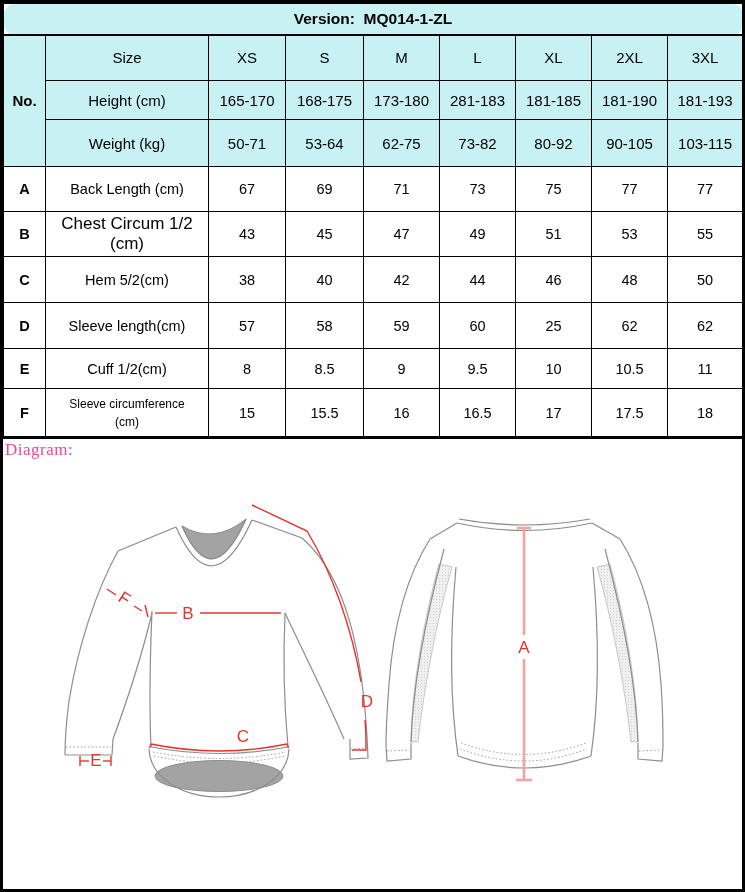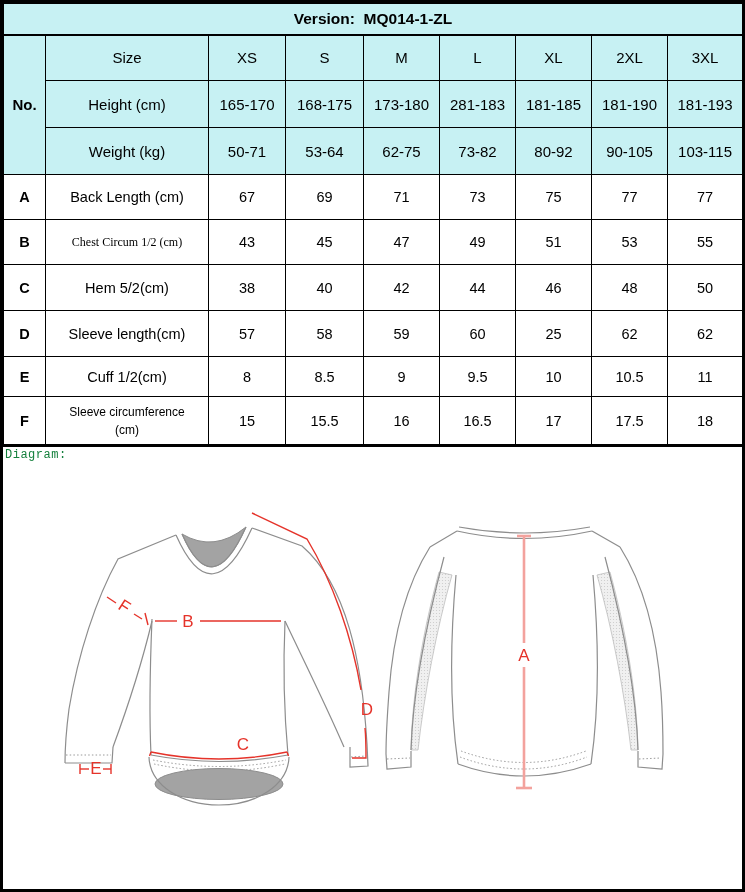--- a/index.html
+++ b/index.html
@@ -17,41 +17,41 @@
   }
   table.size-chart td {
     border:1px solid #000;
     text-align:center; vertical-align:middle;
     font-size:14.5px;
     background:#fff;
     overflow:hidden;
   }
   tr.version-row td {
     background:#c7f1f3; font-weight:bold; font-size:15.5px;
-    border-bottom:2px solid #000; height:31px;
+    border-bottom:2px solid #000; height:31px;border-radius:11px;
   }
   tr.hdr-row td { background:#c7f1f3; font-size:15px; }
   tr.hdr-row.r-size   { height:46px; }
-  tr.hdr-row.r-height { height:47px; }
+  tr.hdr-row.r-height { height:39px; }
   tr.hdr-row.r-weight { height:47px; }
   td.corner-cell { font-weight:bold; font-size:15px; }
   td.letter-cell { background:#c7f1f3; font-weight:bold; font-size:15px; }
   td.label-cell  { font-size:15px; white-space:pre-line; }
   tr.m-row.r-a, tr.m-row.r-b { height:45px; }
   tr.m-row.r-c, tr.m-row.r-d { height:46px; }
   tr.m-row.r-e { height:40px; }
   tr.m-row.r-f { height:49px; }
   tr.m-row.r-f td { border-bottom:3px solid #000; }
-  tr.m-row.r-b td.label-cell { font-size:12px;font-family:Liberation Serif, serif; }
+  tr.m-row.r-b td.label-cell { font-size:17px; }
   tr.m-row.r-f td.label-cell { font-size:12px; line-height:1.5; }
   .diagram-wrap { position:relative; flex:1; width:739px; background:#fff; }
   .diagram-caption {
     position:absolute; top:1px; left:2px;
-    font-family:Liberation Mono, monospace;
-    font-size:12px; color:#15803d; letter-spacing:0.5px;
+    font-family:Liberation Serif, serif;
+    font-size:17px; color:#ec4899; letter-spacing:0.5px;
   }
   .diagram-wrap svg { position:absolute; top:0; left:0; }
   svg text.red-label {
     font-family:"Liberation Sans", sans-serif;
     fill:#e5332a; font-size:17px;
   }
   svg .outline { stroke:#8d8d8d; stroke-width:1.2; fill:none; }
   svg .outline-dotted { stroke:#9a9a9a; stroke-width:1; fill:none; stroke-dasharray:1.5 2.2; }
   svg .redline { stroke:#e5332a; stroke-width:1.4; fill:none; }
   svg .softline { stroke:#f3a29d; stroke-width:2.6; fill:none; }

